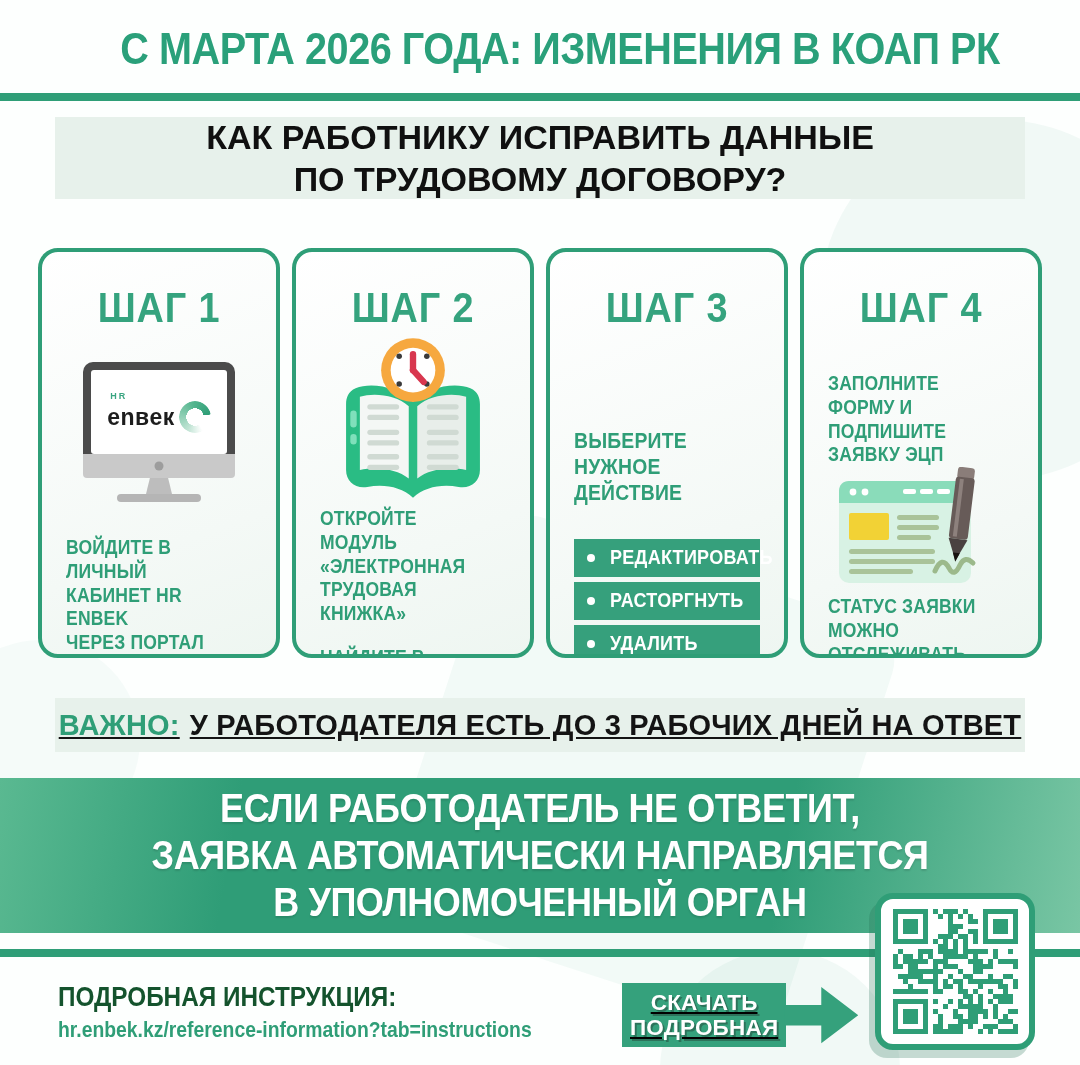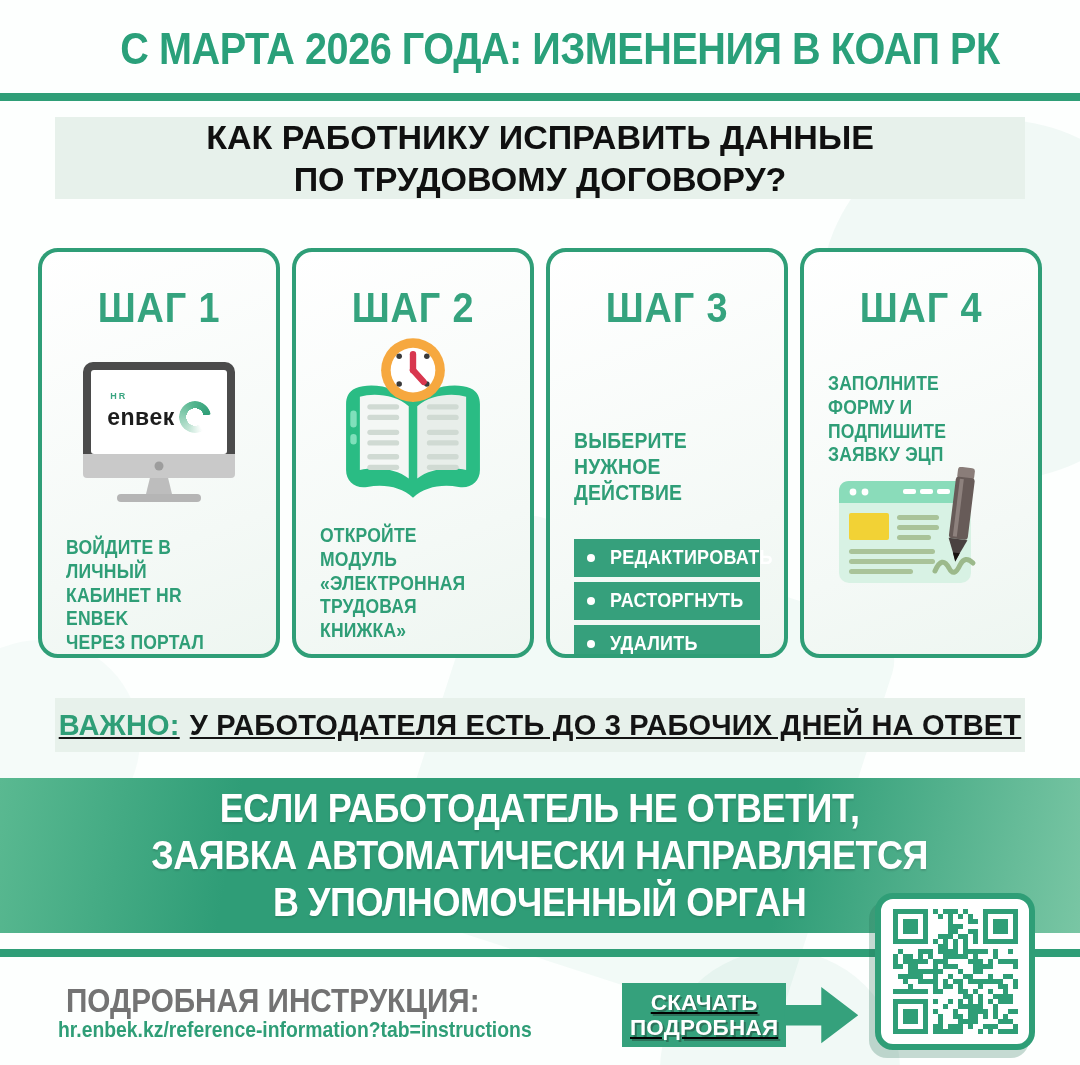--- a/index.html
+++ b/index.html
@@ -76,34 +76,33 @@
     font-size:29px; font-weight:800; color:#141414; letter-spacing:.2px;text-decoration:underline;
   }
   .important .imp { color:#2f9e77; }
 
   .banner {
     position:absolute; top:778px; left:0; width:100%; height:155px;
     background:linear-gradient(100deg,#5ab991 0%,#2f9d77 22%,#2f9d77 72%,#79c6a4 100%);
     display:flex; flex-direction:column; justify-content:center; text-align:center;
     color:#fff; font-size:40px; font-weight:800; line-height:1.17; letter-spacing:-.5px;
     text-shadow:0 2px 2px rgba(0,0,0,.12);
-    align-items:center;
   }
 
   .qr-frame {
     position:absolute; left:875px; top:893px; width:160px; height:157px;
     background:#fff; border:6px solid #2f9e77; border-radius:18px;
     display:flex; align-items:center; justify-content:center;
     box-shadow:-6px 8px 0 rgba(31,108,81,.25); z-index:5;
   }
   .qr-grid { display:grid; grid-template-columns:repeat(25,5px); grid-auto-rows:5px; }
   .qr-grid i { display:block; }
   .qr-grid i.on { background:#2f9e77; }
 
-  .footer-label { position:absolute; left:66px; top:982px; color:#737373; font-size:33px; font-weight:800; letter-spacing:0; }
+  .footer-label { position:absolute; left:58px; top:982px; color:#14532d; font-size:27px; font-weight:800; letter-spacing:0; }
   .footer-url { position:absolute; left:58px; top:1018px; color:#2f9e77; font-size:21.5px; font-weight:700; letter-spacing:0; }
 
   .download { position:absolute; left:622px; top:983px; display:flex; align-items:center; z-index:6; cursor:pointer;text-decoration:underline;}
   .dl-rect { background:#35a17c; color:#fff; font-weight:800; font-size:22.5px; line-height:1.12;
     padding:7px 8px; text-align:center; letter-spacing:.2px; text-shadow:2px 2px 0 rgba(30,30,30,.35); }
   .dl-arrow { width:74px; height:64px; margin-left:-2px; background:#35a17c;
     clip-path:polygon(0 34%, 50% 34%, 50% 6%, 100% 50%, 50% 94%, 50% 66%, 0 66%); }
 </style>
 </head>
 <body>
@@ -186,21 +185,21 @@
           <g fill="#3a3a3a">
             <circle cx="62" cy="21" r="2.6"></circle>
               <circle cx="88" cy="21" r="2.6"></circle>
             <circle cx="62" cy="47" r="2.6"></circle>
               <circle cx="88" cy="47" r="2.6"></circle>
           </g>
           <path d="M75 34 L75 19" stroke="#d8374f" stroke-width="6" stroke-linecap="round"></path>
           <path d="M75 34 L85 45" stroke="#d8374f" stroke-width="6" stroke-linecap="round"></path>
         </svg>
       </div>
-      <div class="card-text" style="margin-top:20px;">
+      <div class="card-text" style="margin-top:3px;">
         <span class="sqzl">
           <span class="ln">ОТКРОЙТЕ МОДУЛЬ</span>
           <span class="ln">«ЭЛЕКТРОННАЯ</span>
           <span class="ln">ТРУДОВАЯ КНИЖКА»</span>
         </span>
       </div>
       <div class="card-text" style="margin-top:20px;">
         <span class="sqzl">
           <span class="ln">НАЙДИТЕ В СПИСКЕ</span>
 
@@ -265,20 +264,27 @@
           <path d="M104 104 q7 -16 14 -3 q5 10 11 -3 q5 -10 13 -2" stroke="#9cb98b" stroke-width="5" fill="none" stroke-linecap="round"></path>
           <g transform="rotate(7 128 60)">
             <rect x="120" y="0" width="17" height="12" rx="3" fill="#8a7d79"></rect>
             <rect x="119" y="10" width="19" height="62" rx="3" fill="#675b58"></rect>
             <rect x="123" y="12" width="4" height="58" fill="#8d817d"></rect>
             <polygon points="119,72 138,72 128.5,94" fill="#4a4140"></polygon>
             <polygon points="125,86 132,86 128.5,95" fill="#17120f"></polygon>
           </g>
         </svg>
       </div>
+      <div class="card-text c4-status">
+        <span class="sqzl">
+          <span class="ln">СТАТУС ЗАЯВКИ МОЖНО</span>
+          <span class="ln">ОТСЛЕЖИВАТЬ</span>
+
+        </span>
+      </div>
     </div>
   </div>
 
   <div class="important">
     <span class="imp">ВАЖНО:</span>
     <span>У РАБОТОДАТЕЛЯ ЕСТЬ ДО 3 РАБОЧИХ ДНЕЙ НА ОТВЕТ</span>
   </div>
 
   <div class="banner">
     <span class="sqz">

